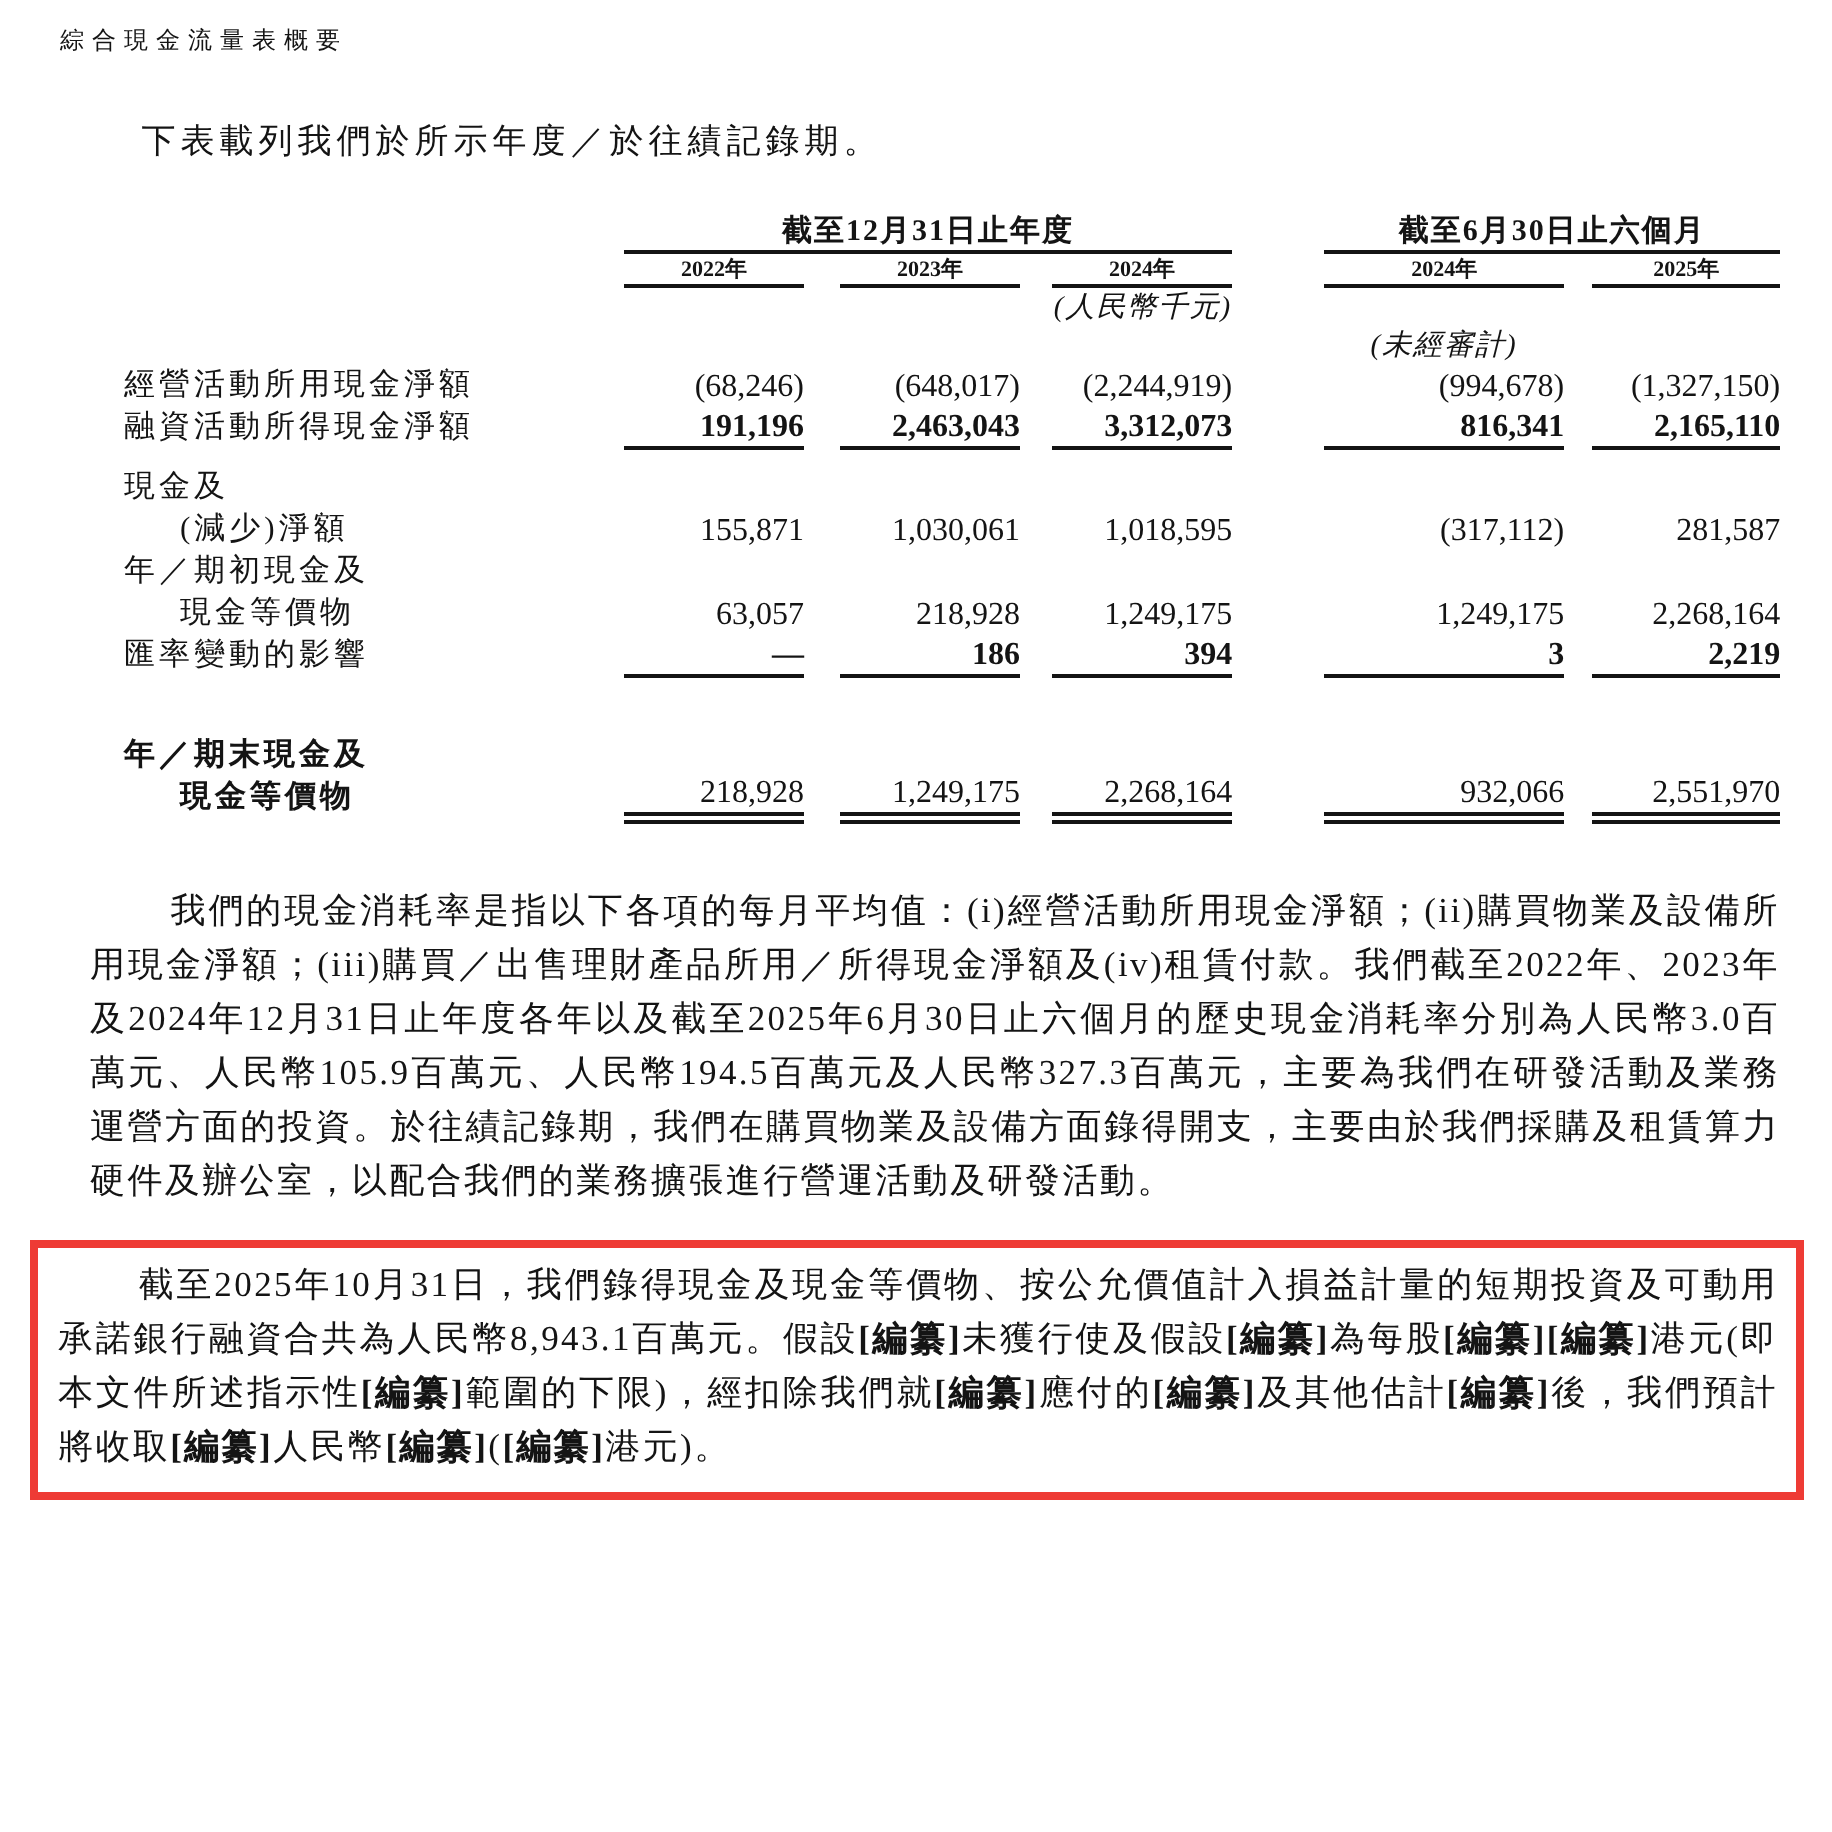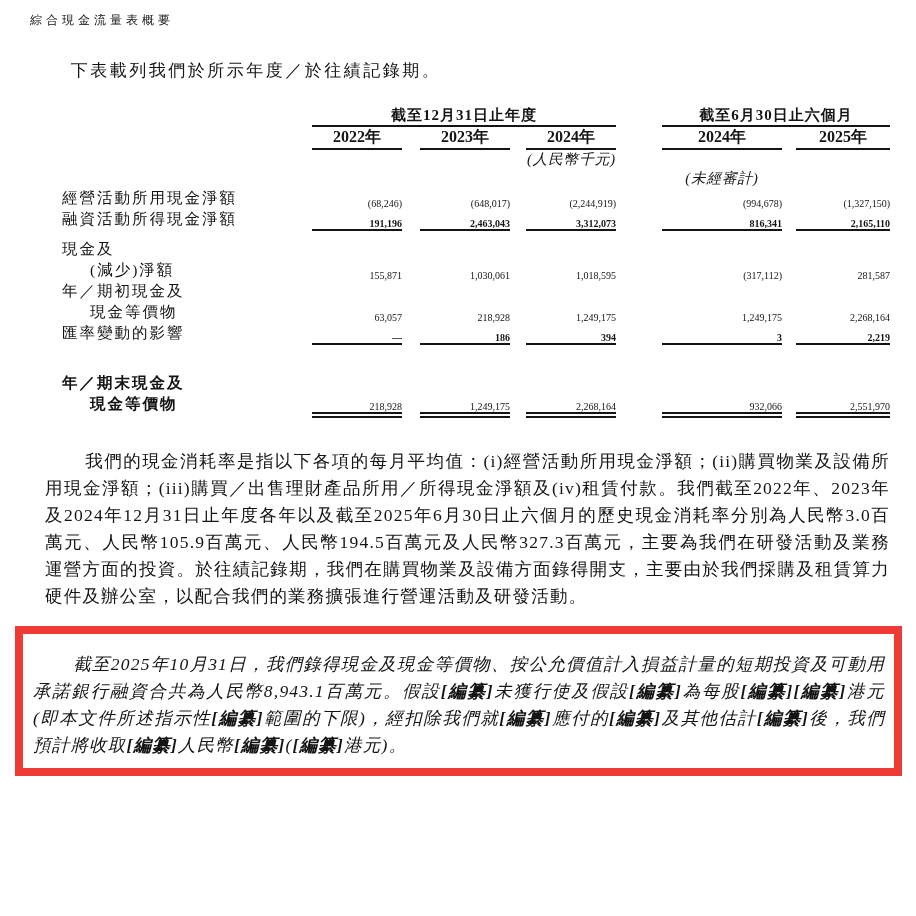--- a/index.html
+++ b/index.html
@@ -18,42 +18,41 @@
   table.cft{
     border-collapse:collapse;table-layout:fixed;width:828px;
     margin:24px 0 0 32px;font-size:15.5px;
   }
   table.cft th,table.cft td{padding:0;vertical-align:bottom;}
   th.grp{
     font-weight:bold;font-size:15px;text-align:center;letter-spacing:1px;
     border-bottom:2px solid #141414;padding-bottom:3px;
   }
   th.year{
-    font-weight:bold;font-size:16px;text-align:center;
+    font-weight:bold;font-size:11px;text-align:center;
     border-bottom:2px solid #141414;padding:5px 0 3px 0;
   }
   td.note{font-style:italic;font-size:14.5px;letter-spacing:1px;}
   td.note-unit{text-align:right;padding-top:7px;}
   td.note-audit{text-align:center;padding:6px 0 14px 0;}
   td.lbl{letter-spacing:2px;padding:3px 0 4px 0;white-space:nowrap;}
   td.lbl.ind1{padding-left:28px;}
   td.lbl.b{font-weight:bold;margin-left:32px;}
-  td.num{text-align:right;padding:3px 0 4px 0;font-size:10px;}
+  td.num{text-align:right;padding:3px 0 4px 0;font-size:16px;}
   td.ru-single{border-bottom:2px solid #141414;font-weight:bold;}
   td.ru-double{border-bottom:6px double #141414;}
   tr.sp-row td{padding:0;}
   .body-para{
     margin:30px 0 0 15px;font-size:17.5px;line-height:27px;letter-spacing:1.2px;
     text-align:justify;text-indent:2.3em;
   }
   .red-box{
     margin:16px -12px 0 -15px;
-    border:8px solid #ef4444;
-    padding:17px 9px 9px 10px;
-    font-style:italic;
+    border:4px solid #ef4444;
+    padding:5px 9px 9px 10px;
   }
   .red-box p{
     margin:0;font-size:17.5px;line-height:27px;letter-spacing:1.2px;
     text-align:justify;text-indent:2.3em;
   }
   .red-box .bseg{font-weight:bold;}
 </style>
 </head>
 <body>
 

